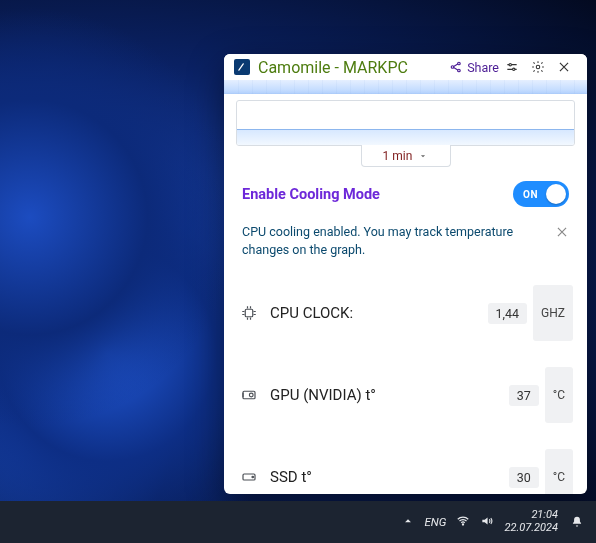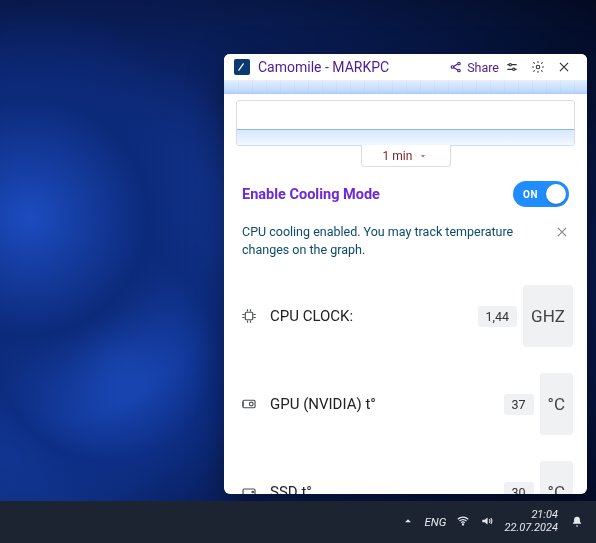--- a/index.html
+++ b/index.html
@@ -16,21 +16,21 @@
 
   .window {
     position: absolute; top: 54px; left: 224px; width: 363px; height: 440px;
     background: #fff; border-radius: 6px; box-shadow: 0 12px 36px rgba(0,0,0,.45);
     display: flex; flex-direction: column; overflow: hidden;
   }
 
   .titlebar { display: flex; align-items: center; height: 30px; padding: 0 10px; background: #fff; }
   .titlebar .app-icon { width: 16px; height: 16px; background: #0a3a71; border-radius: 2px; display:flex;align-items:center;justify-content:center; }
   .titlebar .app-icon svg { width: 10px; height: 10px; }
-  .titlebar .title { margin-left: 8px; font-size: 14px; color: #4c1d95; flex: 0 0 auto; }
+  .titlebar .title { margin-left: 8px; font-size: 16px; color: #4d7c0f; flex: 0 0 auto; }
   .titlebar .spacer { flex: 1; }
   .titlebar .share { color: #4c1d95; font-size: 12.5px; display: flex; align-items: center; gap: 4px; cursor: pointer; }
   .titlebar .share svg { width: 14px; height: 14px; }
   .titlebar .icon-btn { width: 26px; height: 26px; display:flex; align-items:center; justify-content:center; cursor:pointer; color:#333; }
   .titlebar .icon-btn svg { width: 14px; height: 14px; }
 
   .header {
     height: 100px; position: relative; padding: 14px 18px 0 18px;
     background: linear-gradient(180deg, #e5efff 0%, #c5ddff 70%, #b0cffc 100%);
     overflow: hidden;
@@ -76,21 +76,21 @@
   .notice .close { width:14px; height:14px; color:#888; cursor:pointer; flex:0 0 auto; margin-top:2px; }
   .notice .close svg { width:14px; height:14px; }
 
   .sep { height:1px; background:#e9eaec; margin: 0 14px; }
 
   .stat-row { display:flex; align-items:center; padding: 13px 14px; }
   .stat-row .ic { width:22px; height:22px; display:flex;align-items:center;justify-content:center; color:#4b4f55; }
   .stat-row .ic svg { width:18px; height:18px; }
   .stat-row .lab { margin-left:10px; font-size:15px; color:#222; flex:1; }
   .stat-row .val { font-size:12.5px; color:#333; background:#f0f1f3; border-radius:3px; padding:3px 8px; }
-  .stat-row .unit { font-size:17px; color:#444; background:#f0f1f3; border-radius:3px; padding:21px 8px; margin-left:6px; }
+  .stat-row .unit { font-size:12px; color:#444; background:#f0f1f3; border-radius:3px; padding:21px 8px; margin-left:6px; }
 
   .taskbar {
     position:absolute; left:0; right:0; bottom:0; height:42px;
     background:#1c2431; display:flex; align-items:center; justify-content:flex-end; padding-right:10px; gap:10px;
     color:#e6e8eb;
   }
   .taskbar .tray { display:flex; align-items:center; gap:10px; font-size:11.5px;font-style:italic; }
   .taskbar .tray .caret svg, .taskbar .tray .wifi svg, .taskbar .tray .vol svg, .taskbar .tray .bell svg { width:14px; height:14px; color:#e6e8eb; }
   .taskbar .clock { text-align:right; line-height:1.15; font-size:11px; }
   .taskbar .bell { width:18px; height:18px; display:flex;align-items:center;justify-content:center; }

